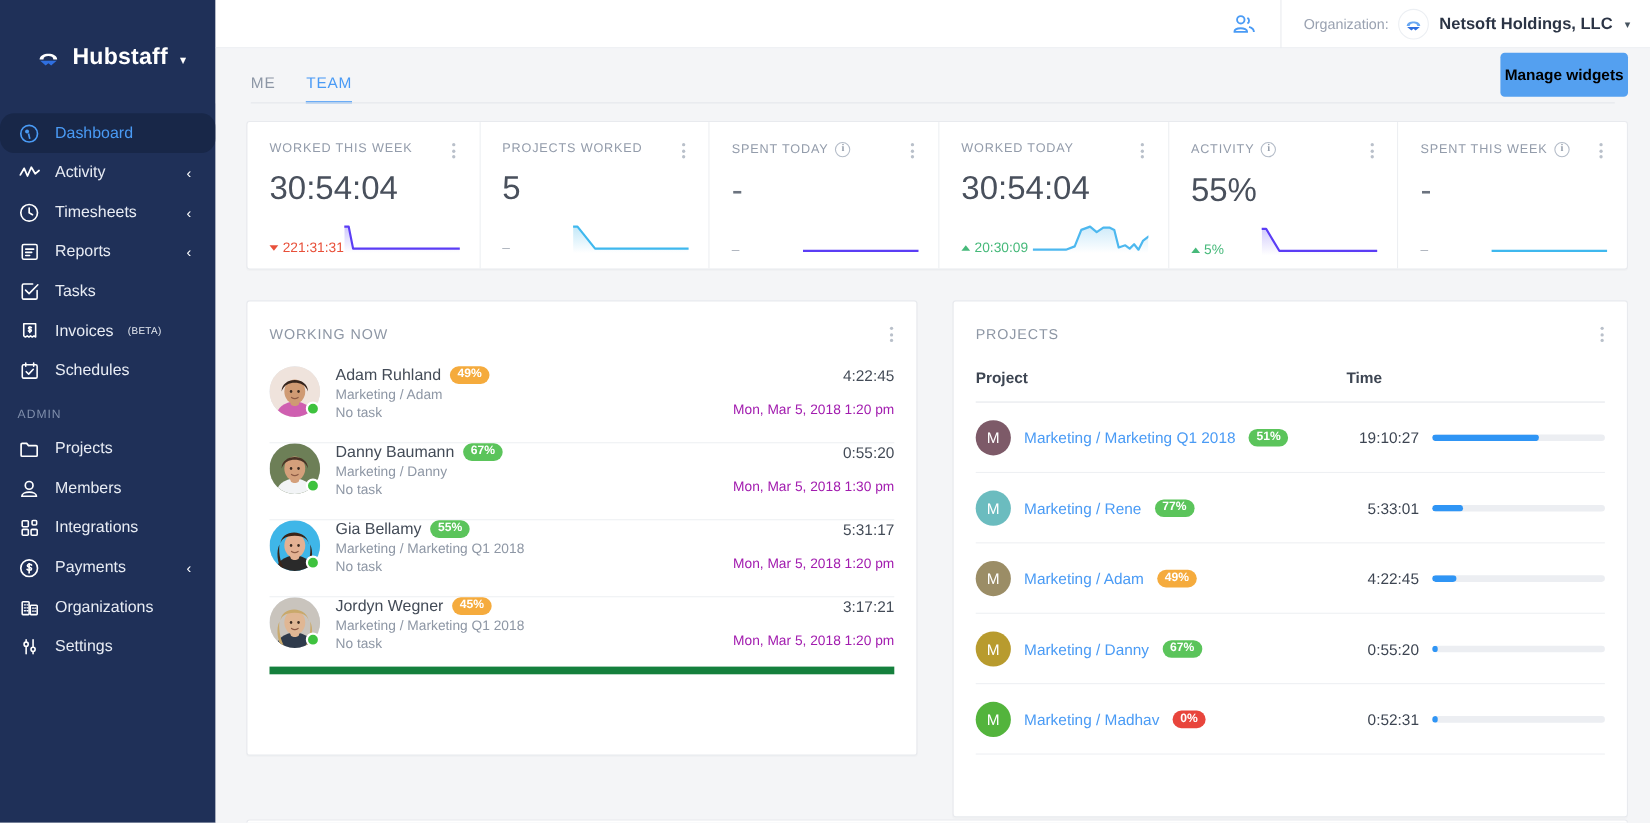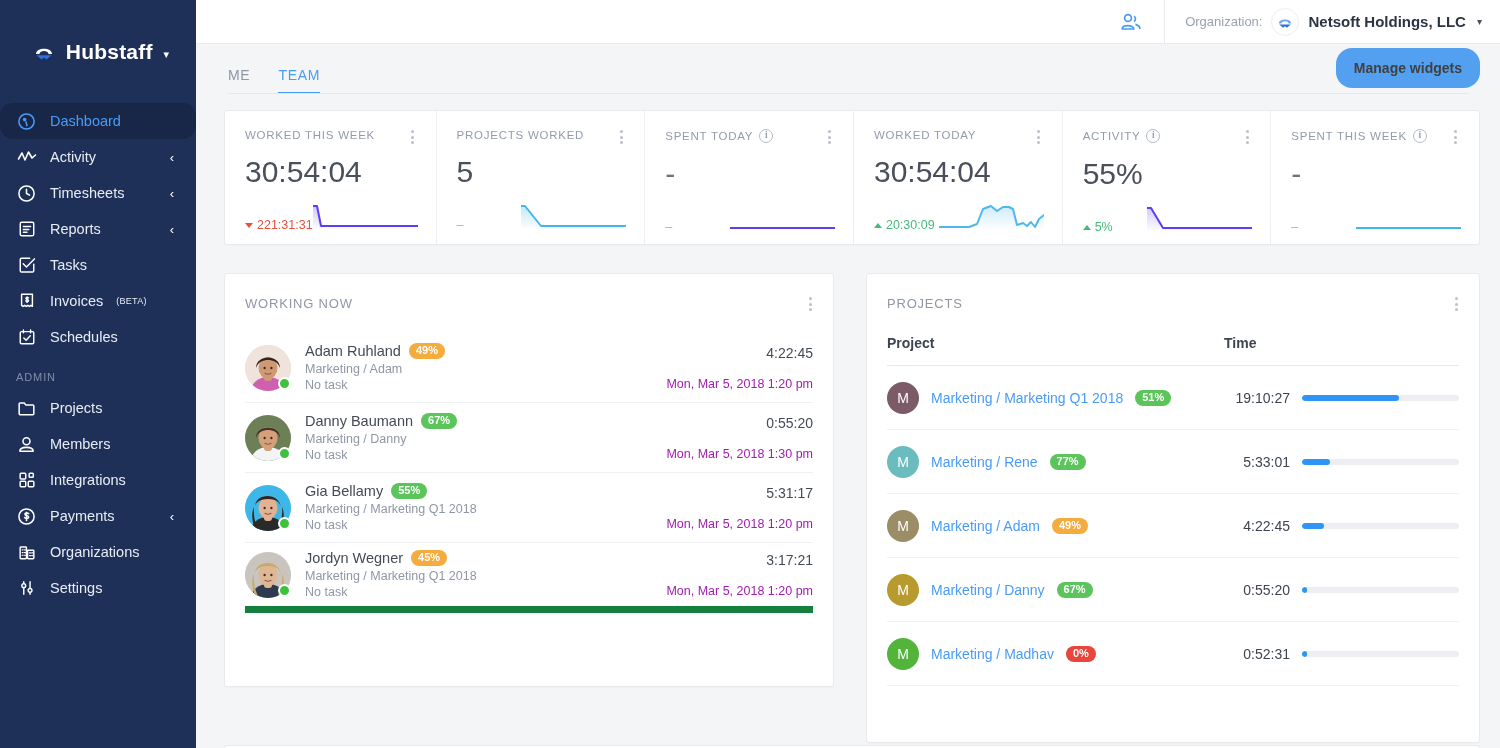--- a/index.html
+++ b/index.html
@@ -73,23 +73,23 @@
   .tab {
     font-size: 14px; letter-spacing: .7px; color: #8d97a6;
     padding-bottom: 9px; cursor: pointer; border-bottom: 2px solid transparent;
   }
   .tab.active { color: #4a9bf5; border-bottom-color: #4a9bf5; }
   .tabs-rule {
     position: absolute; left: 32px; right: 32px; bottom: 0; height: 1px; background: #e4e7ec;
   }
   .manage-btn {
     position: absolute; right: 20px; bottom: 6px;
-    background: #54a0f0; color: #404040; border: none; border-radius: 16px;
+    background: #54a0f0; color: #000000; border: none; border-radius: 4px;
     font-family: inherit; font-size: 14px; font-weight: bold;
-    padding: 12px 18px; cursor: pointer;
+    padding: 12px 4px; cursor: pointer;
   }
 
   .content { padding: 16px 20px 0 28px; }
 
   
   .stats {
     background: #fff; border: 1px solid #e8eaee; border-radius: 3px;
     display: flex; height: 135px; box-shadow: 0 1px 1px rgba(0,0,0,.02);
   }
   .stat { flex: 1 1 0; position: relative; padding: 18px 18px 0 20px; }
@@ -129,21 +129,21 @@
   .panel-projects { flex: 1 1 auto; height: 470px; }
   .panel-title {
     font-size: 13px; letter-spacing: .8px; color: #8e97a5;
     padding: 22px 0 0 20px;
   }
   .panel .kebab { top: 22px; right: 16px; }
 
   
   .wn-list { padding: 0 20px; margin-top: 22px; }
   .wn-row {
-    display: flex; align-items: center; height: 70px;
+    display: flex; align-items: flex-start; height: 70px;
     border-bottom: 1px solid #eef0f3;
   }
   .wn-row:last-child { border-bottom: 7px solid #15803d; }
   .avatar-wrap { position: relative; width: 46px; height: 46px; flex: none; margin-right: 14px; }
   .avatar {
     width: 46px; height: 46px; border-radius: 50%;
     overflow: hidden; background: #dfe3e8; position: relative;
   }
   .status-dot {
     position: absolute; right: 0px; bottom: 1px;

